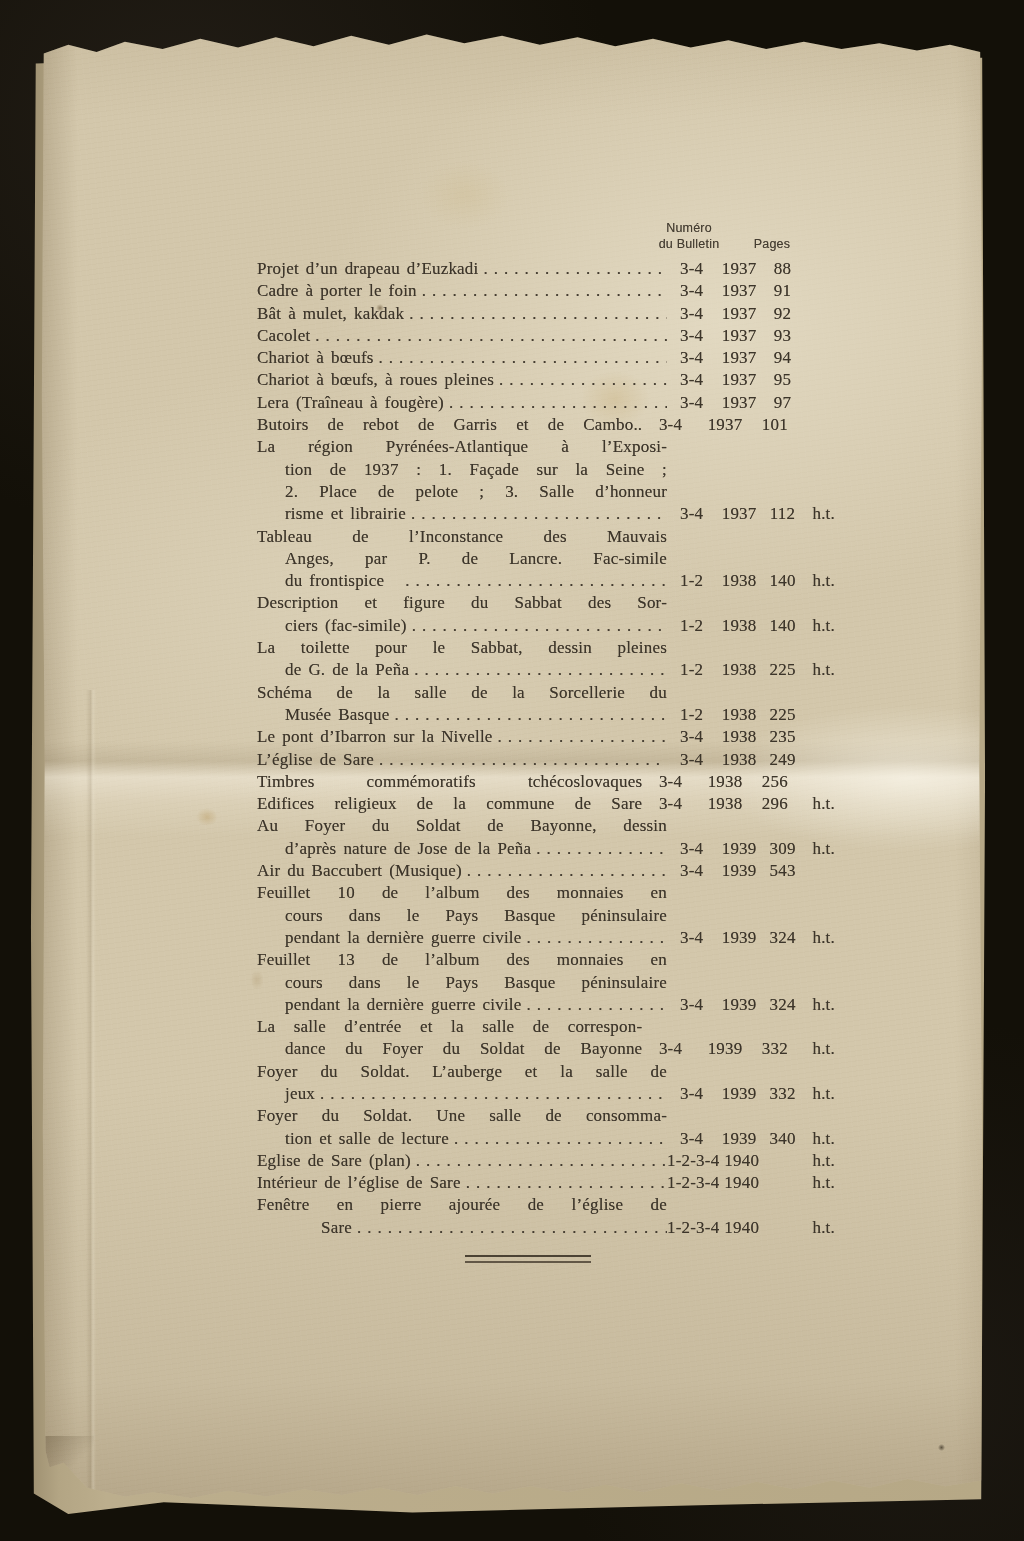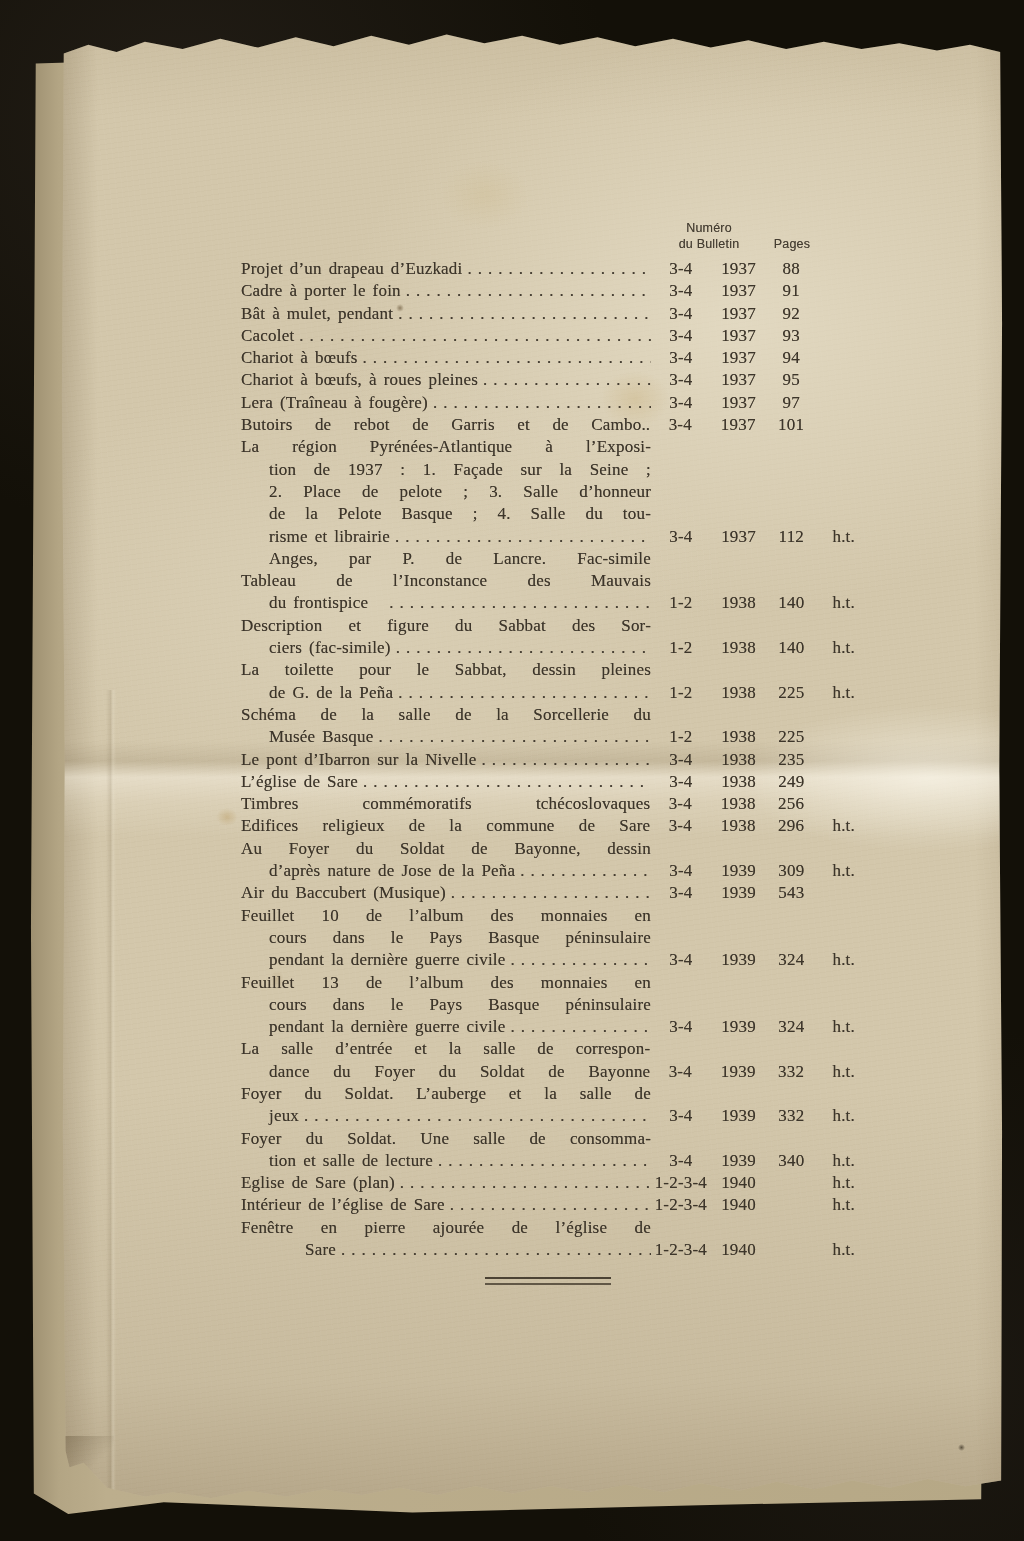--- a/index.html
+++ b/index.html
@@ -18,21 +18,21 @@
   
   .under-sheet {
     position:absolute; left:30px; top:46px; width:956px; height:1468px;
     background:linear-gradient(90deg, #9d8f70 0%, #b3a584 3%, #bcae8d 8%, #b6a886 100%);
     clip-path:polygon(0.6% 1.2%, 30% 0.6%, 70% 1%, 99.6% 0.8%, 99.9% 50%, 99.5% 99%,
       70% 99.4%, 40% 99.9%, 14% 99.2%, 4% 100%, 0.4% 98.6%, 0.1% 60%, 0.4% 25%);
     box-shadow:0 14px 22px rgba(0,0,0,0.6);
   }
   
   .paper {
-    position:absolute; left:60px; top:30px; width:943px; height:1468px;
+    position:absolute; left:40px; top:30px; width:943px; height:1468px;
     background-color:#d3c7ab;
     background-image:
       radial-gradient(ellipse 60% 28% at 72% 20%, rgba(238,231,211,0.55), transparent 70%),
       radial-gradient(ellipse 55% 22% at 32% 38%, rgba(230,222,200,0.35), transparent 70%),
       radial-gradient(ellipse 20% 5% at 92% 51%, rgba(255,252,242,0.55), transparent 100%),
       linear-gradient(180deg, transparent 48.4%, rgba(110,92,62,0.14) 49.8%, rgba(255,250,238,0.42) 50.9%, rgba(250,244,228,0.20) 52.6%, transparent 55%),
       linear-gradient(180deg, rgba(150,130,95,0.12) 0%, transparent 6%),
       linear-gradient(90deg, rgba(110,92,62,0.25) 0%, transparent 4%),
       linear-gradient(270deg, rgba(130,110,78,0.12) 0%, transparent 3%),
       linear-gradient(0deg, rgba(122,102,70,0.32) 0%, rgba(122,102,70,0.12) 8%, transparent 28%),
@@ -84,21 +84,21 @@
   }
   .header-row { display:flex; align-items:flex-end; margin-bottom:6px;
     font-family:"Liberation Sans", sans-serif; font-size:12.5px; line-height:16px;
     color:#453e32; letter-spacing:0.2px; word-spacing:0; }
   .h-spacer { width:410px; }
   .h-numero { width:116px; text-align:center; }
   .h-numero span { display:block; }
   .h-pages { width:50px; text-align:center; }
   .h-ht { width:39px; }
 
-  .entry { display:flex; align-items:flex-end; }
+  .entry { display:flex; align-items:flex-end;margin-left:36px; }
   .etext { width:410px; }
   .eline { min-height:22.3px; }
   .fullline { text-align:justify; text-align-last:justify; }
   .fulljust { text-align:justify; text-align-last:justify; }
   .lastline.with-leader { display:flex; }
   .lastline.with-leader .etxt { white-space:nowrap; }
   .leader { flex:1 1 auto; overflow:hidden; white-space:nowrap;
     letter-spacing:6px; padding-left:5px; padding-right:2px; color:#433c30; }
   .c-bul  { width:60px; text-align:center; white-space:nowrap; }
   .c-year { width:56px; text-align:center; }
@@ -159,21 +159,21 @@
               </div>
             </div>
             <div class="c-bul">3-4</div>
             <div class="c-year">1937</div>
             <div class="c-page">91</div>
             <div class="c-ht"></div>
           </div>
           <div class="entry">
             <div class="etext">
               <div class="eline lastline with-leader">
-                <div class="etxt">Bât à mulet, pendant</div>
+                <div class="etxt">Bât à mulet, kakdak</div>
                 <div class="leader">................................................................................</div>
               </div>
             </div>
             <div class="c-bul">3-4</div>
             <div class="c-year">1937</div>
             <div class="c-page">92</div>
             <div class="c-ht"></div>
           </div>
           <div class="entry">
             <div class="etext">
@@ -230,35 +230,34 @@
             <div class="c-bul">3-4</div>
             <div class="c-year">1937</div>
             <div class="c-page">101</div>
             <div class="c-ht"></div>
           </div>
           <div class="entry">
             <div class="etext">
               <div class="eline fullline">La région Pyrénées-Atlantique à l’Exposi-</div>
               <div class="eline fullline" style="padding-left: 28px;">tion de 1937 : 1. Façade sur la Seine ;</div>
               <div class="eline fullline" style="padding-left: 28px;">2. Place de pelote ; 3. Salle d’honneur</div>
-              <div class="eline fullline" style="padding-left: 28px;">de la Pelote Basque ; 4. Salle du tou-</div>
               <div class="eline lastline with-leader" style="padding-left: 28px;">
                 <div class="etxt">risme et librairie</div>
                 <div class="leader">................................................................................</div>
               </div>
             </div>
             <div class="c-bul">3-4</div>
             <div class="c-year">1937</div>
             <div class="c-page">112</div>
             <div class="c-ht">h.t.</div>
           </div>
           <div class="entry">
             <div class="etext">
+              <div class="eline fullline">Tableau de l’Inconstance des Mauvais</div>
               <div class="eline fullline" style="padding-left: 28px;">Anges, par P. de Lancre. Fac-simile</div>
-              <div class="eline fullline">Tableau de l’Inconstance des Mauvais</div>
               <div class="eline lastline with-leader" style="padding-left: 28px; gap: 16px;">
                 <div class="etxt">du frontispice</div>
                 <div class="leader">................................................................................</div>
               </div>
             </div>
             <div class="c-bul">1-2</div>
             <div class="c-year">1938</div>
             <div class="c-page">140</div>
             <div class="c-ht">h.t.</div>
           </div>

